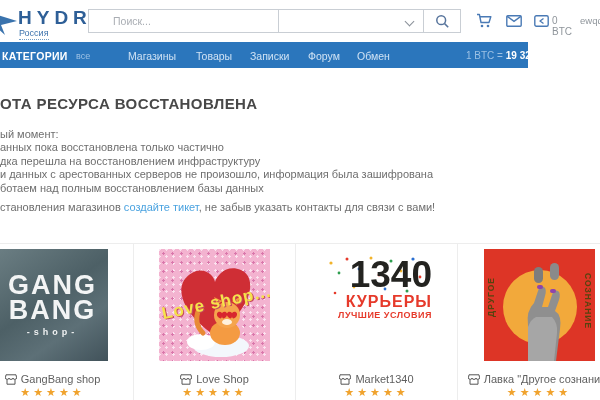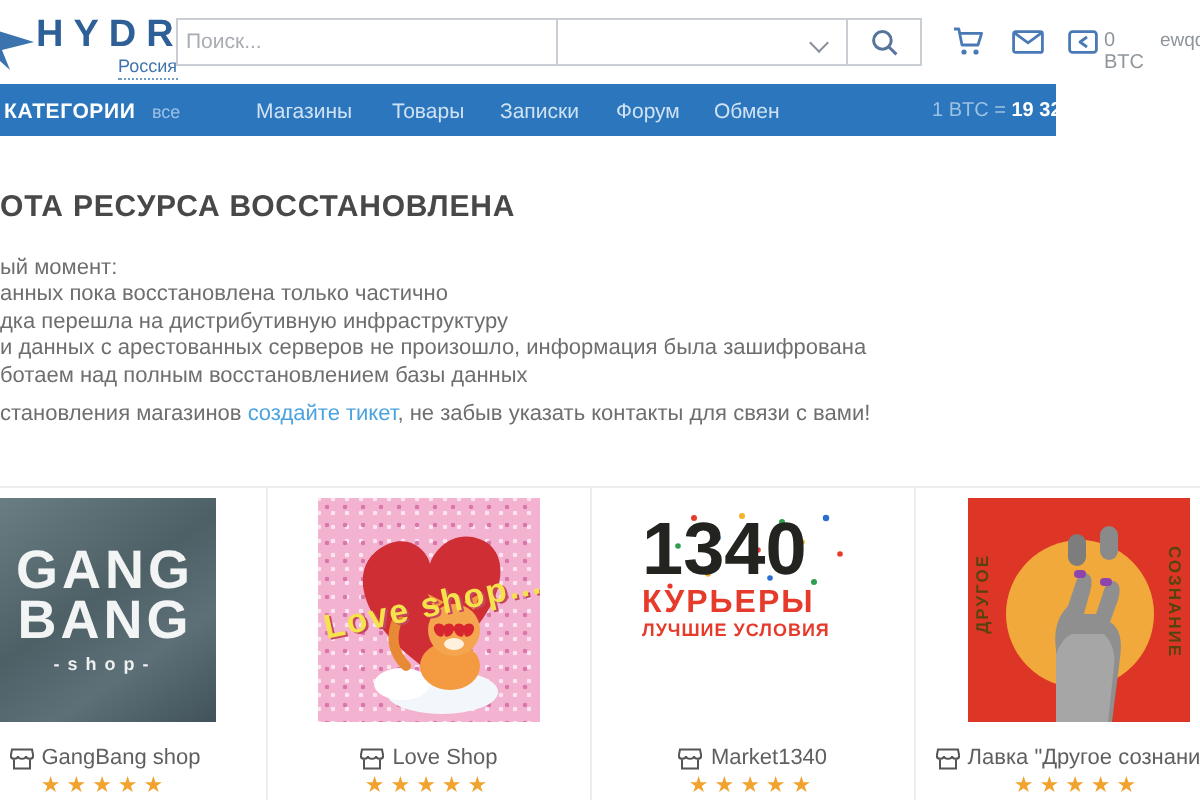--- a/index.html
+++ b/index.html
@@ -11,29 +11,29 @@
 
   
   .header { position:absolute; left:0; top:0; width:600px; height:42px; background:#fff; }
   .logo-swoosh { position:absolute; left:-11px; top:11px; }
   .logo-title {
     position:absolute; left:18px; top:7px; font-size:19px; font-weight:bold;
     letter-spacing:5px; color:#2e5f97;
   }
   .logo-sub {
     position:absolute; left:19px; top:28px; font-size:9px; color:#3f74ad;
-    border-bottom:1px dotted #6f9cc7; padding-bottom:1px;margin-left:40px;
+    border-bottom:1px dotted #6f9cc7; padding-bottom:1px;
   }
   .search-group {
     position:absolute; left:88px; top:9px; width:373px; height:24px;
     display:flex; align-items:stretch;
   }
   .search-input {
     width:190px; border:1px solid #c9ced4; border-right:none; outline:none;
-    font-size:10.5px; color:#555; padding:0 4px; font-family:"Liberation Sans", sans-serif;
+    font-size:10.5px; color:#555; padding:0 24px; font-family:"Liberation Sans", sans-serif;
   }
   .search-input::placeholder { color:#a9adb3; }
   .search-select {
     width:146px; border:1px solid #c9ced4; position:relative; background:#fff;
   }
   .chevron {
     position:absolute; right:10px; top:8px; width:7px; height:7px;
     border-left:1.5px solid #8a9099; border-bottom:1.5px solid #8a9099;
     transform:rotate(-45deg);
   }
@@ -94,21 +94,21 @@
     background-image:radial-gradient(#d977ab 1px, transparent 1.3px), radial-gradient(#fbe3ef 1px, transparent 1.3px);
     background-size:9px 9px, 7px 7px; background-position:0 0, 4px 4px;
   }
   .art-love .love-text {
     position:absolute; left:2px; top:44px; width:110px; text-align:center;
     font-size:17px; font-weight:bold; color:#f6e24b; transform:rotate(-12deg);
     text-shadow:1px 1px 0 #c4485f; letter-spacing:1px; white-space:nowrap;
   }
 
   
-  .art-1340 { background:#fff; text-align:left; }
+  .art-1340 { background:#fff; text-align:right; }
   .art-1340 .num { position:relative; margin-top:8px; font-size:37px; font-weight:900; color:#232320; letter-spacing:0px; line-height:36px; }
   .art-1340 .r1 { margin-top:3px; font-size:12.5px; font-weight:800; color:#e63a2b; letter-spacing:.5px; }
   .art-1340 .r2 { font-size:16px; font-weight:800; color:#e63a2b; letter-spacing:1px; line-height:17px; }
   .art-1340 .r3 { font-size:9px; font-weight:800; color:#e63a2b; letter-spacing:.5px; }
 
   
   .art-lavka { background:#dd3526; }
   .art-lavka .circle { position:absolute; left:19px; top:21px; width:74px; height:74px; border-radius:50%; background:#f2a93b; }
   .art-lavka .side { position:absolute; top:18px; font-size:8.5px; font-weight:bold; color:#58430f; letter-spacing:1px; }
   .art-lavka .side.l { left:2px; writing-mode:vertical-rl; transform:rotate(180deg); top:28px; }
@@ -182,21 +182,21 @@
       <span class="lbl">1 BTC =</span>
       <span class="val">19 323 USD / 1 169 461 Р</span>
     </span>
   </div>
 
   <div class="main-heading">ОТА РЕСУРСА ВОССТАНОВЛЕНА</div>
 
   <div class="status-lines">
     <div>ый момент:</div>
     <div>анных пока восстановлена только частично</div>
-    <div>дка перешла на дистрибутивную инфраструктуру</div>
+    <div>дка перешла на восстановлением инфраструктуру</div>
     <div>и данных с арестованных серверов не произошло, информация была зашифрована</div>
     <div>ботаем над полным восстановлением базы данных</div>
   </div>
 
   <div class="ticket-line"><span>становления магазинов </span><a>создайте тикет</a><span>, не забыв указать контакты для связи с вами!</span></div>
 
   <div class="shops">
 
     <div class="shop-card">
       <div class="shop-art art-gb">

